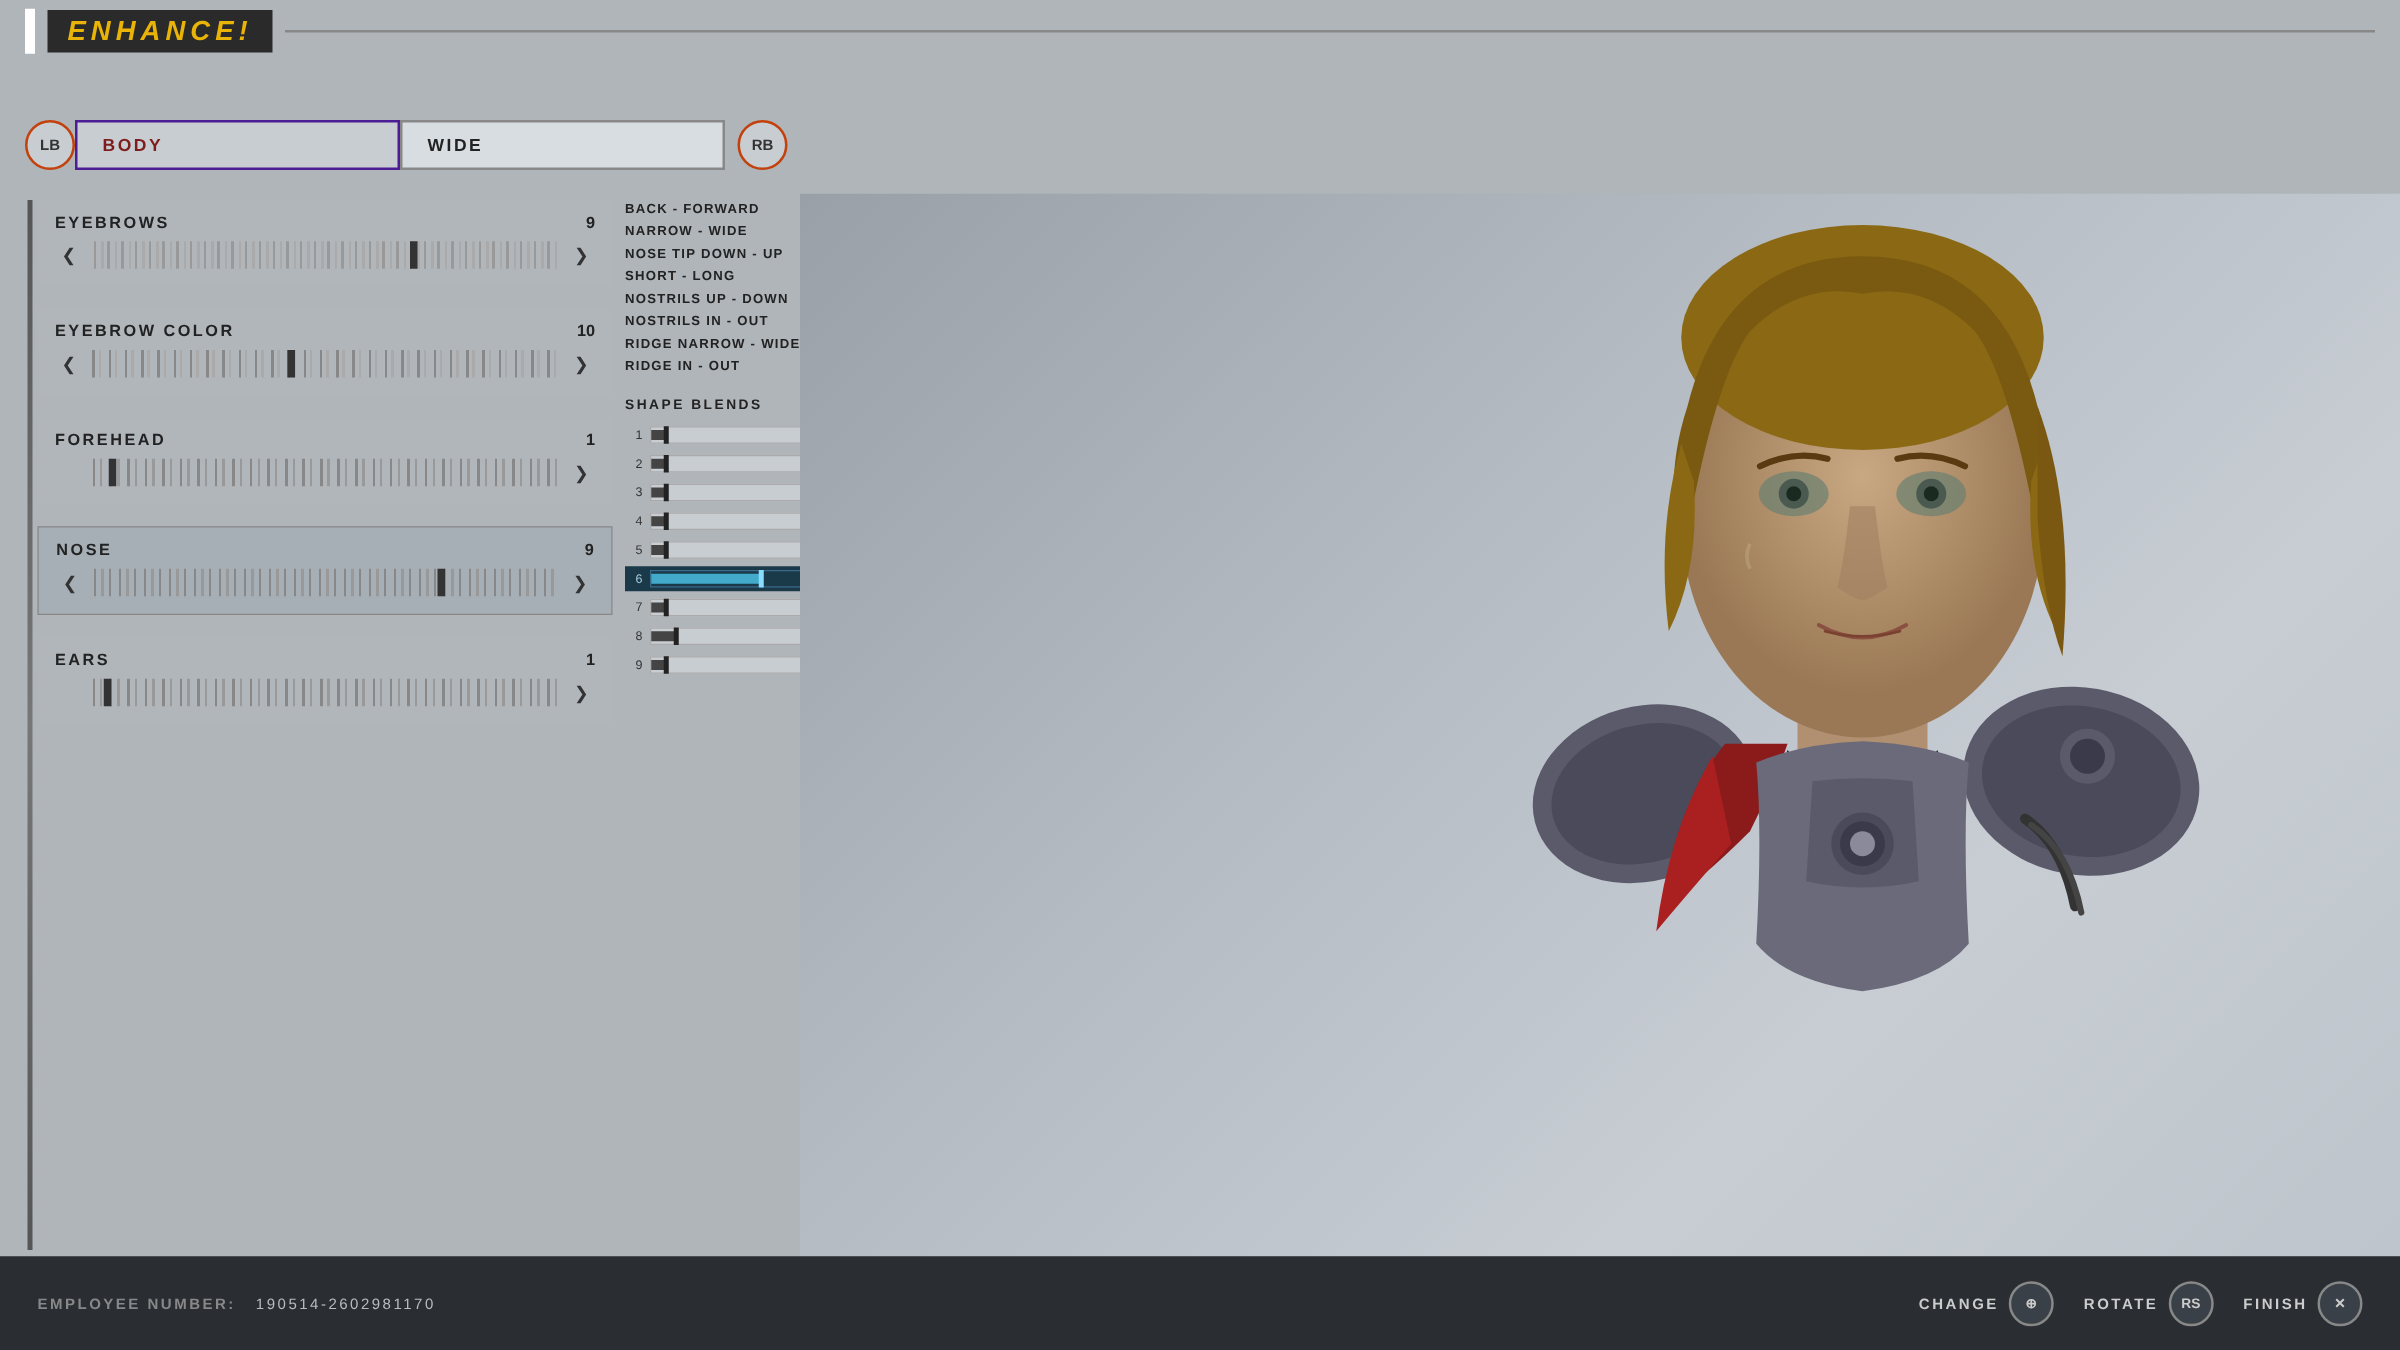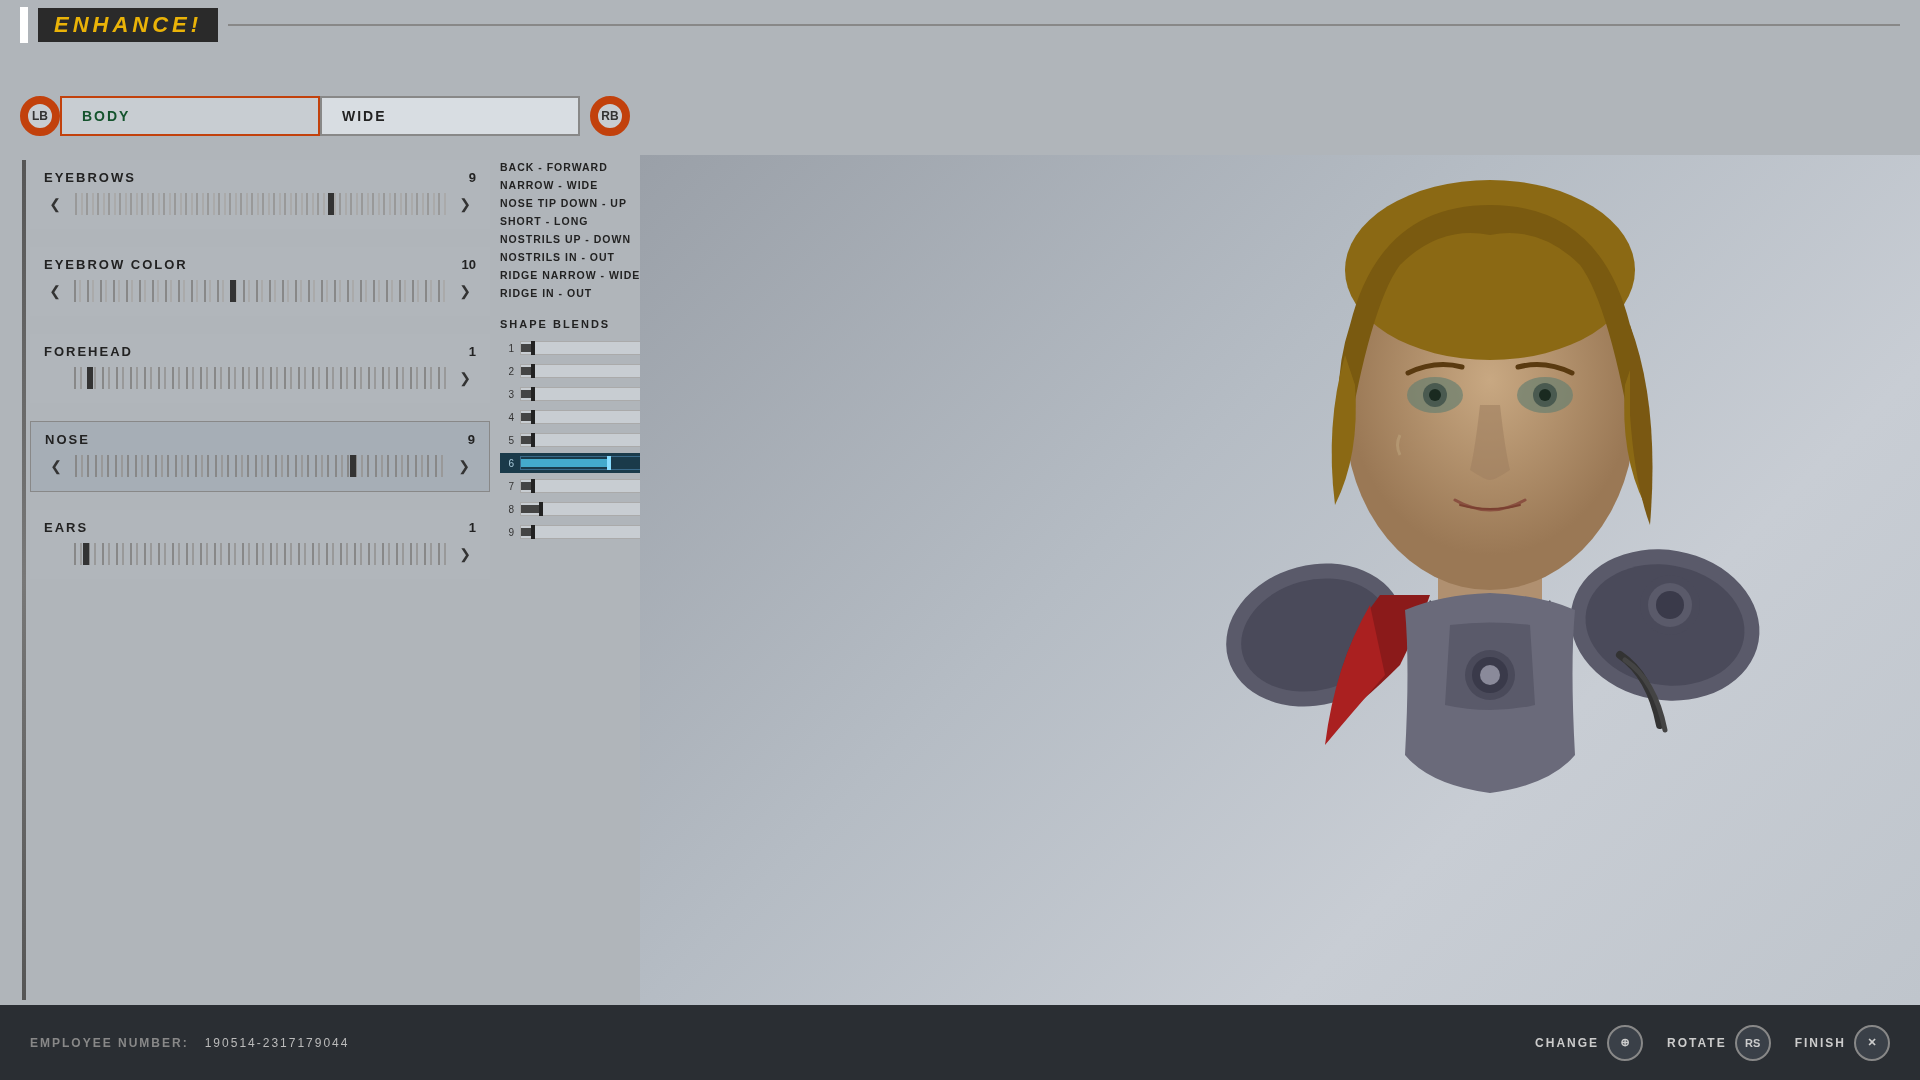--- a/index.html
+++ b/index.html
@@ -73,43 +73,43 @@
       height: 52px;
       display: flex;
       align-items: center;
       padding: 0 20px;
       gap: 0;
     }
     .nav-btn-circle {
       width: 40px;
       height: 40px;
       border-radius: 50%;
-      border: 8px solid #c2410c;
+      border: 2px solid #c2410c;
       background: #c8cdd2;
       color: #333;
       font-size: 12px;
       font-weight: bold;
       display: flex;
       align-items: center;
       justify-content: center;
       cursor: pointer;
       flex-shrink: 0;
     }
     .tab-body {
       background: #c8cdd2;
-      border: 2px solid #c2410c;
+      border: 2px solid #4c1d95;
       height: 40px;
       width: 260px;
       display: flex;
       align-items: center;
       padding: 0 20px;
       font-size: 14px;
       font-weight: bold;
       letter-spacing: 2px;
-      color: #14532d;
+      color: #7f1d1d;
     }
     .tab-face {
       background: #d8dde2;
       border: 2px solid #888;
       height: 40px;
       width: 260px;
       display: flex;
       align-items: center;
       padding: 0 20px;
       font-size: 14px;
@@ -681,21 +681,21 @@
     <circle cx="530" cy="500" r="22" fill="#5a5a6a"></circle>
     <circle cx="530" cy="500" r="14" fill="#3a3a4a"></circle>
 
     <path d="M480 550 Q510 570 520 620" stroke="#333" stroke-width="8" fill="none" stroke-linecap="round"></path>
     <path d="M485 555 Q515 575 525 625" stroke="#444" stroke-width="5" fill="none" stroke-linecap="round"></path>
   </svg>
 </div>
 
 <div class="bottom-bar">
   <span class="employee-label">EMPLOYEE NUMBER:</span>
-  <span class="employee-number">190514-2317179044</span>
+  <span class="employee-number">190514-2602981170</span>
   <div class="bottom-actions">
     <div class="bottom-action">
       <span class="action-label">CHANGE</span>
       <div class="action-icon-circle">⊕</div>
     </div>
     <div class="bottom-action">
       <span class="action-label">ROTATE</span>
       <div class="action-icon-circle">RS</div>
     </div>
     <div class="bottom-action">

